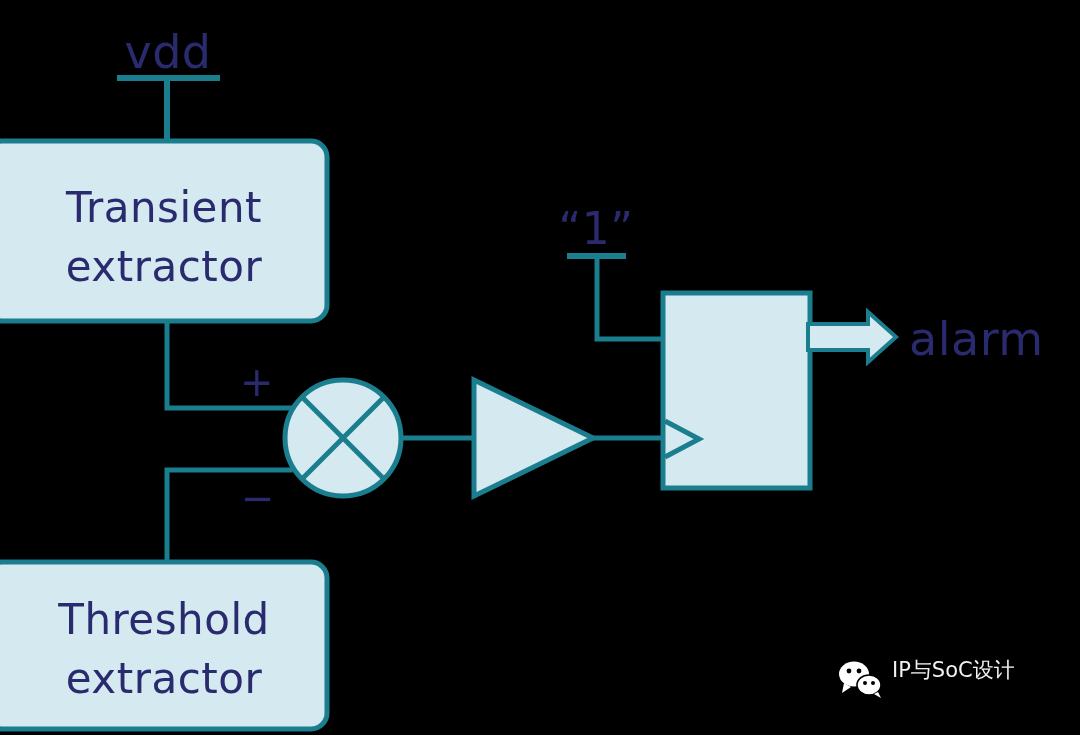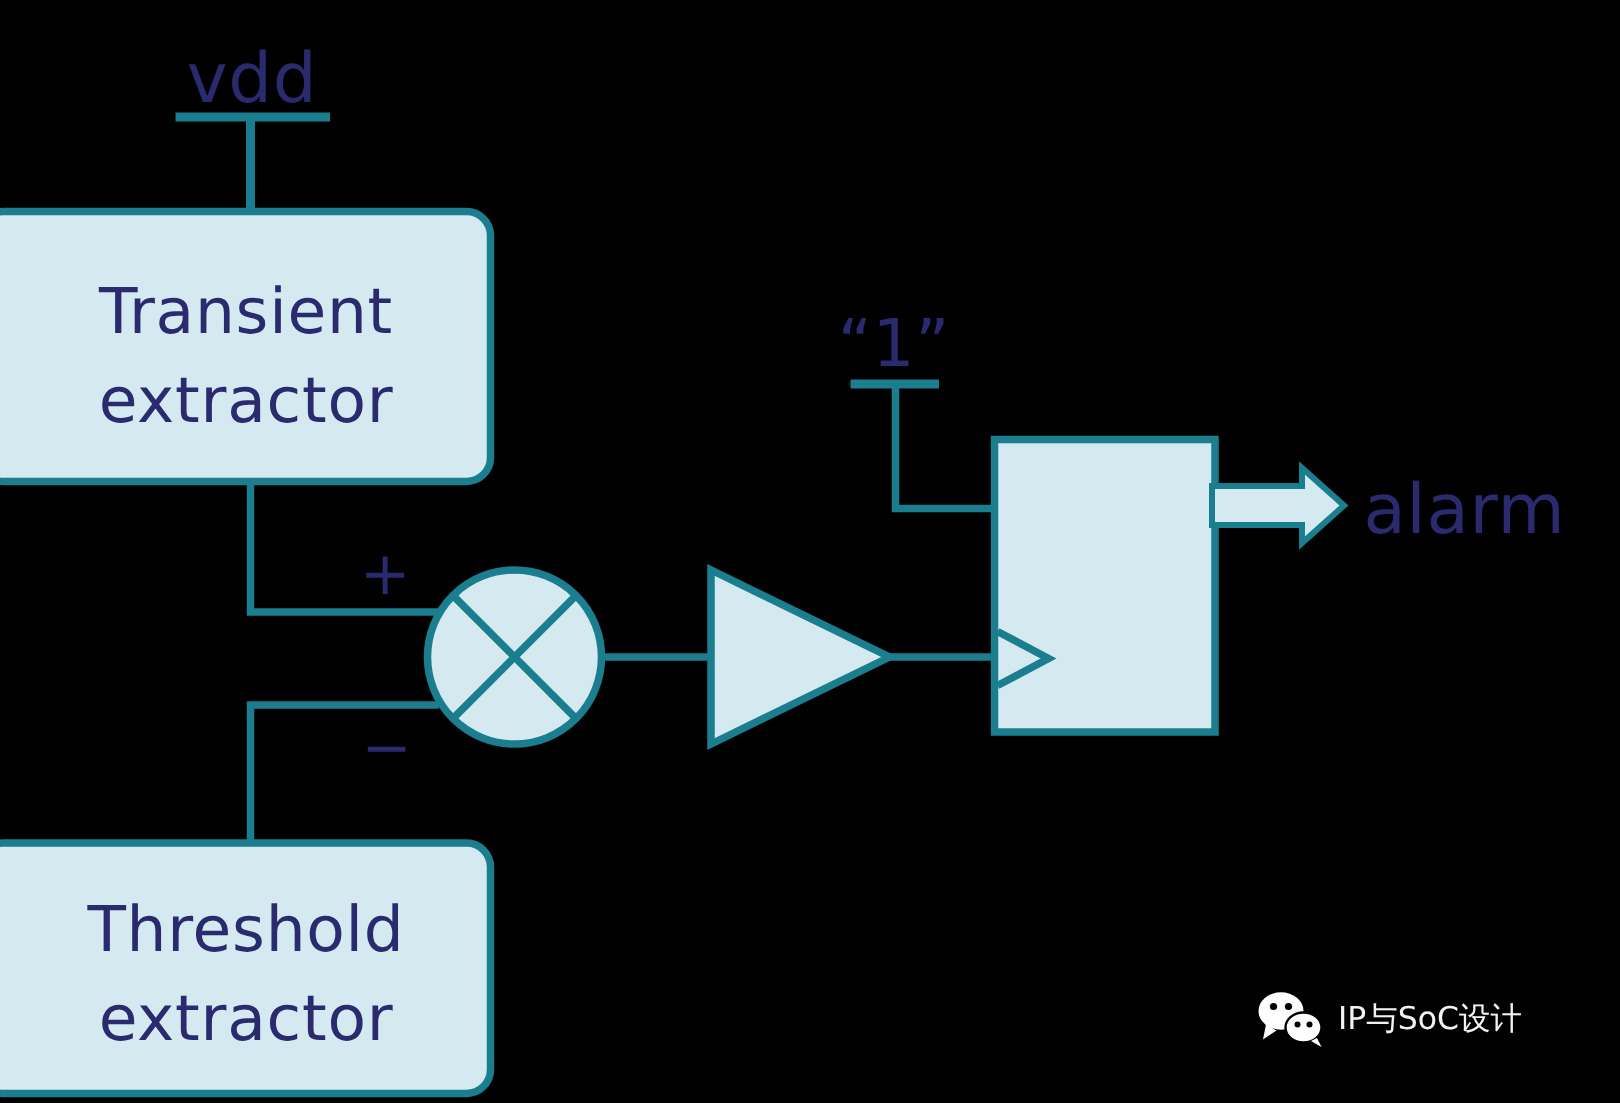--- a/index.html
+++ b/index.html
@@ -31,21 +31,21 @@
     font-family: "DejaVu Sans", sans-serif;
     font-weight: 400;
     letter-spacing: 0.5px;
   }
   
   #watermark {
     position: absolute;
     left: 838px;
     top: 660px;
     display: flex;
-    align-items: center;
+    align-items: flex-start;
     gap: 8px;
     pointer-events: none;
   }
   #watermark .wm-text {
     color: #f2f2f2;
     font-family: "DejaVu Sans", sans-serif;
     font-size: 21px;
     line-height: 1;
     white-space: nowrap;
     text-shadow: 0 0 1px rgba(0,0,0,0.6);

